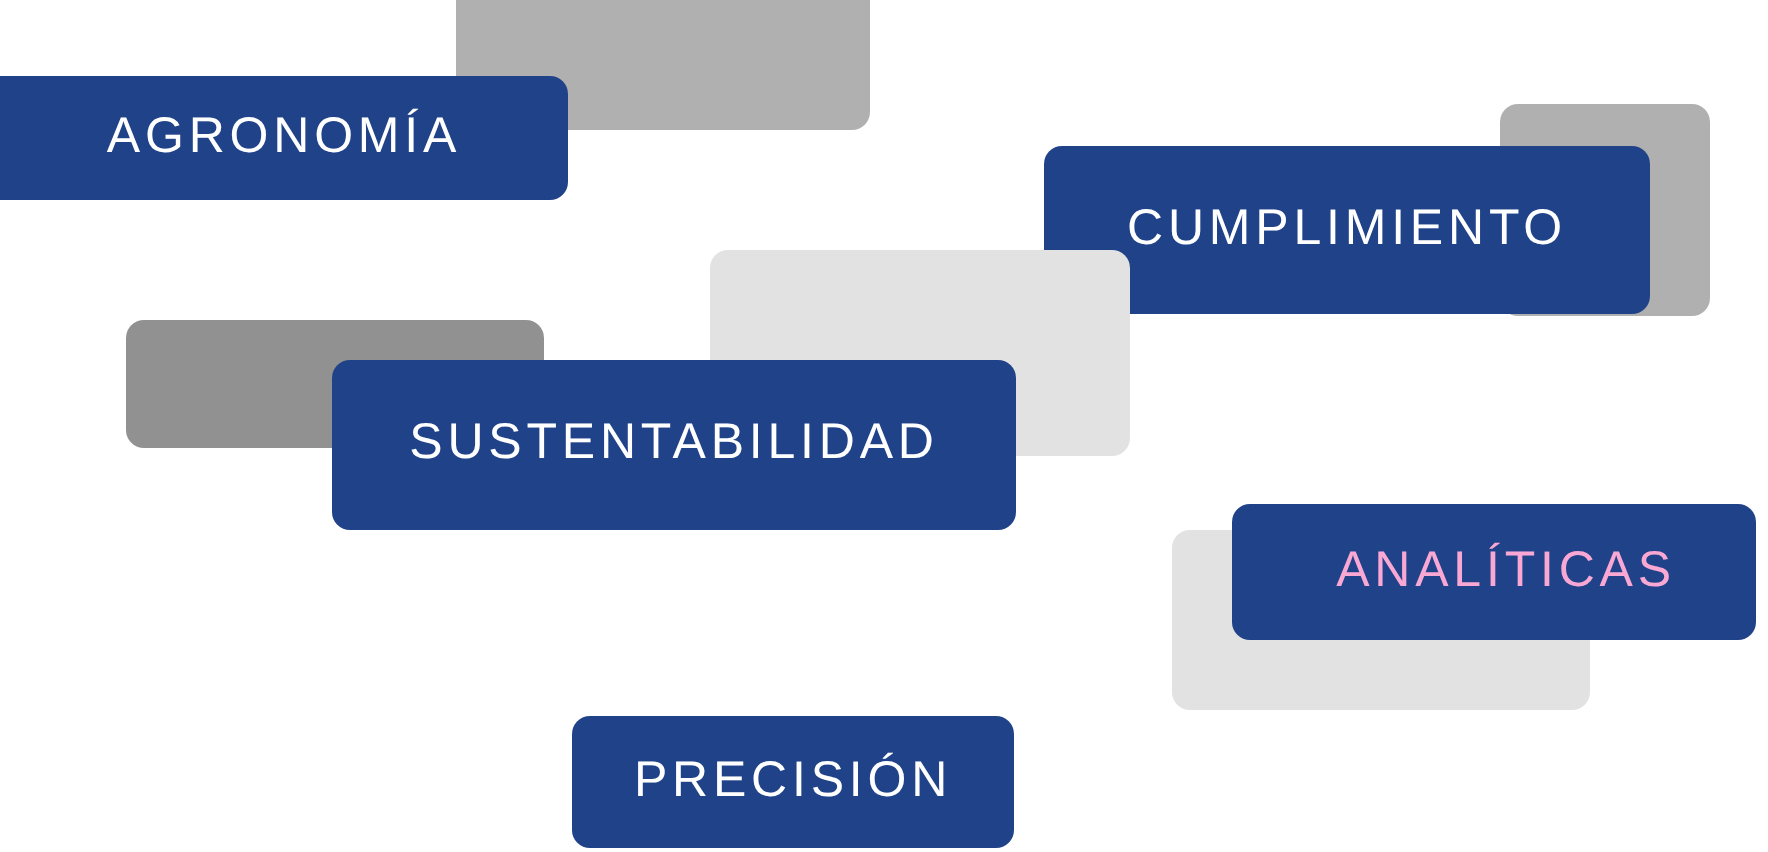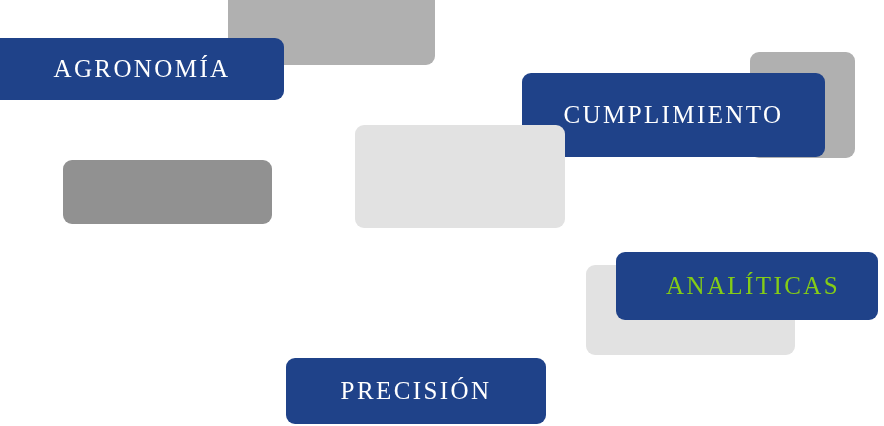--- a/index.html
+++ b/index.html
@@ -7,21 +7,21 @@
     margin: 0;
     padding: 0;
     background: #ffffff;
   }
   #stage {
     position: relative;
     width: 884px;
     height: 426px;
     background: #ffffff;
     overflow: hidden;
-    font-family: Liberation Serif, serif;
+    font-family: Liberation Sans, sans-serif;
     border-radius: 10px;
   }
   .shape {
     position: absolute;
     border-radius: 9px;
     box-sizing: border-box;
   }
   .back-card {
     border-radius: 9px;
   }
@@ -50,42 +50,45 @@
   #back-cumplimiento{ left: 750px; top: 52px;   width: 105px; height: 106px; }
   #tag-cumplimiento { left: 522px; top: 73px;   width: 303px; height: 84px;  }
 
   #back-sustent-dark{ left: 63px;  top: 160px;  width: 209px; height: 64px;  }
   #back-sustent-lite{ left: 355px; top: 125px;  width: 210px; height: 103px; }
   #tag-sustent      { left: 166px; top: 180px;  width: 342px; height: 85px;  }
 
   #back-analiticas  { left: 586px; top: 265px;  width: 209px; height: 90px;  }
   #tag-analiticas   { left: 616px; top: 252px;  width: 262px; height: 68px;  }
 
-  #tag-precision    { left: 286px; top: 358px;  width: 260px; height: 66px;  }
+  #tag-precision    { left: 286px; top: 358px;  width: 221px; height: 66px;  }
 </style>
 </head>
 <body>
 
 <div id="stage" style="width: 884px; height: 426px; background: rgb(255, 255, 255);">
 
   <div class="shape back-card" id="back-agronomia" style="background: rgb(176, 176, 176);"></div>
   <div class="shape tag" id="tag-agronomia" style="background: rgb(31, 66, 137); color: rgb(255, 255, 255);">
     <span class="tag-label">AGRONOMÍA</span>
   </div>
 
   <div class="shape back-card" id="back-cumplimiento" style="background: rgb(176, 176, 176);"></div>
   <div class="shape tag" id="tag-cumplimiento" style="background: rgb(31, 66, 137); color: rgb(255, 255, 255);">
     <span class="tag-label">CUMPLIMIENTO</span>
   </div>
 
   <div class="shape back-card" id="back-sustent-lite" style="background: rgb(226, 226, 226);"></div>
   <div class="shape back-card" id="back-sustent-dark" style="background: rgb(145, 145, 145);"></div>
+  <div class="shape tag" id="tag-sustent" style="background: rgb(31, 66, 137); color: rgb(255, 255, 255);">
+    <span class="tag-label">SUSTENTABILIDAD</span>
+  </div>
 
   <div class="shape back-card" id="back-analiticas" style="background: rgb(226, 226, 226);"></div>
-  <div class="shape tag" id="tag-analiticas" style="background: rgb(31, 66, 137); color: #84cc16; padding-left: 12px;">
+  <div class="shape tag" id="tag-analiticas" style="background: rgb(31, 66, 137); color: #f9a8d4; padding-left: 12px;">
     <span class="tag-label">ANALÍTICAS</span>
   </div>
 
   <div class="shape tag" id="tag-precision" style="background: rgb(31, 66, 137); color: rgb(255, 255, 255);">
     <span class="tag-label">PRECISIÓN</span>
   </div>
 
 </div>
 
 </body></html>

